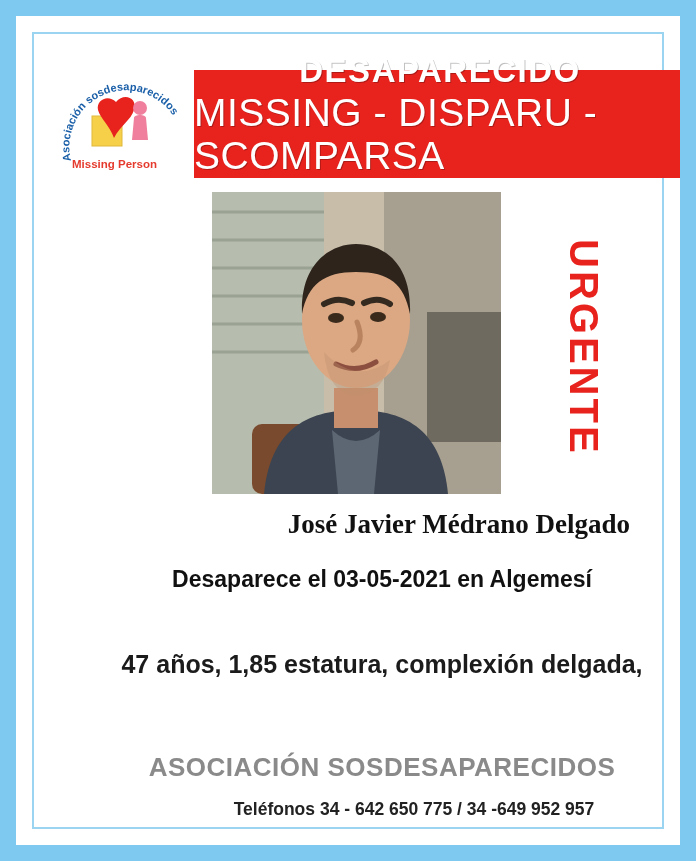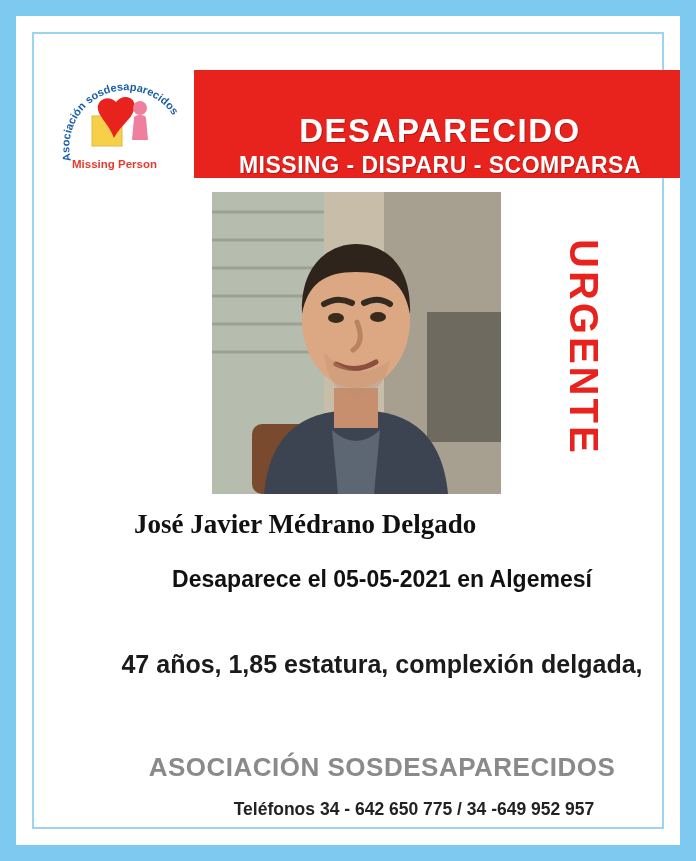--- a/index.html
+++ b/index.html
@@ -94,22 +94,22 @@
   .banner-line1 {
     color: #ffffff;
     font-size: 33px;
     font-weight: bold;
     letter-spacing: 1.5px;
     line-height: 1.05;
     text-shadow: 1px 1px 0 rgba(0,0,0,0.25);
   }
   .banner-line2 {
     color: #ffffff;
-    font-size: 23px;
-    font-weight: bold;
+    font-size: 39px;
+    font-weight: normal;
     letter-spacing: 0.5px;
     line-height: 1.1;
     margin-top: 4px;
     text-shadow: 1px 1px 0 rgba(0,0,0,0.25);
   }
 
   
   .photo {
     position: absolute;
     left: 178px;
@@ -141,21 +141,21 @@
     color: #e8231e;
     letter-spacing: 3px;
   }
 
   
   .name {
     position: absolute;
     left: 100px;
     top: 475px;
     width: 496px;
-    text-align: left;
+    text-align: right;
     font-family: "Liberation Serif", serif;
     font-size: 27px;
     font-weight: bold;
     color: #111111;
   }
   .missing-date {
     position: absolute;
     left: 70px;
     top: 530px;
     width: 556px;
@@ -283,21 +283,21 @@
       </svg>
     </div>
 
     <div class="urgent">
       <span>URGENTE</span>
     </div>
 
     <div class="name">José Javier Médrano Delgado</div>
 
     <div class="missing-date">
-      <div>Desaparece el 05-05-2021 en Algemesí</div>
+      <div>Desaparece el 03-05-2021 en Algemesí</div>
     </div>
 
     <div class="desc">
       <div>47 años, 1,85 estatura, complexión delgada,</div>
     </div>
 
     <div class="assoc">ASOCIACIÓN SOSDESAPARECIDOS</div>
 
 
     <div class="contact">

